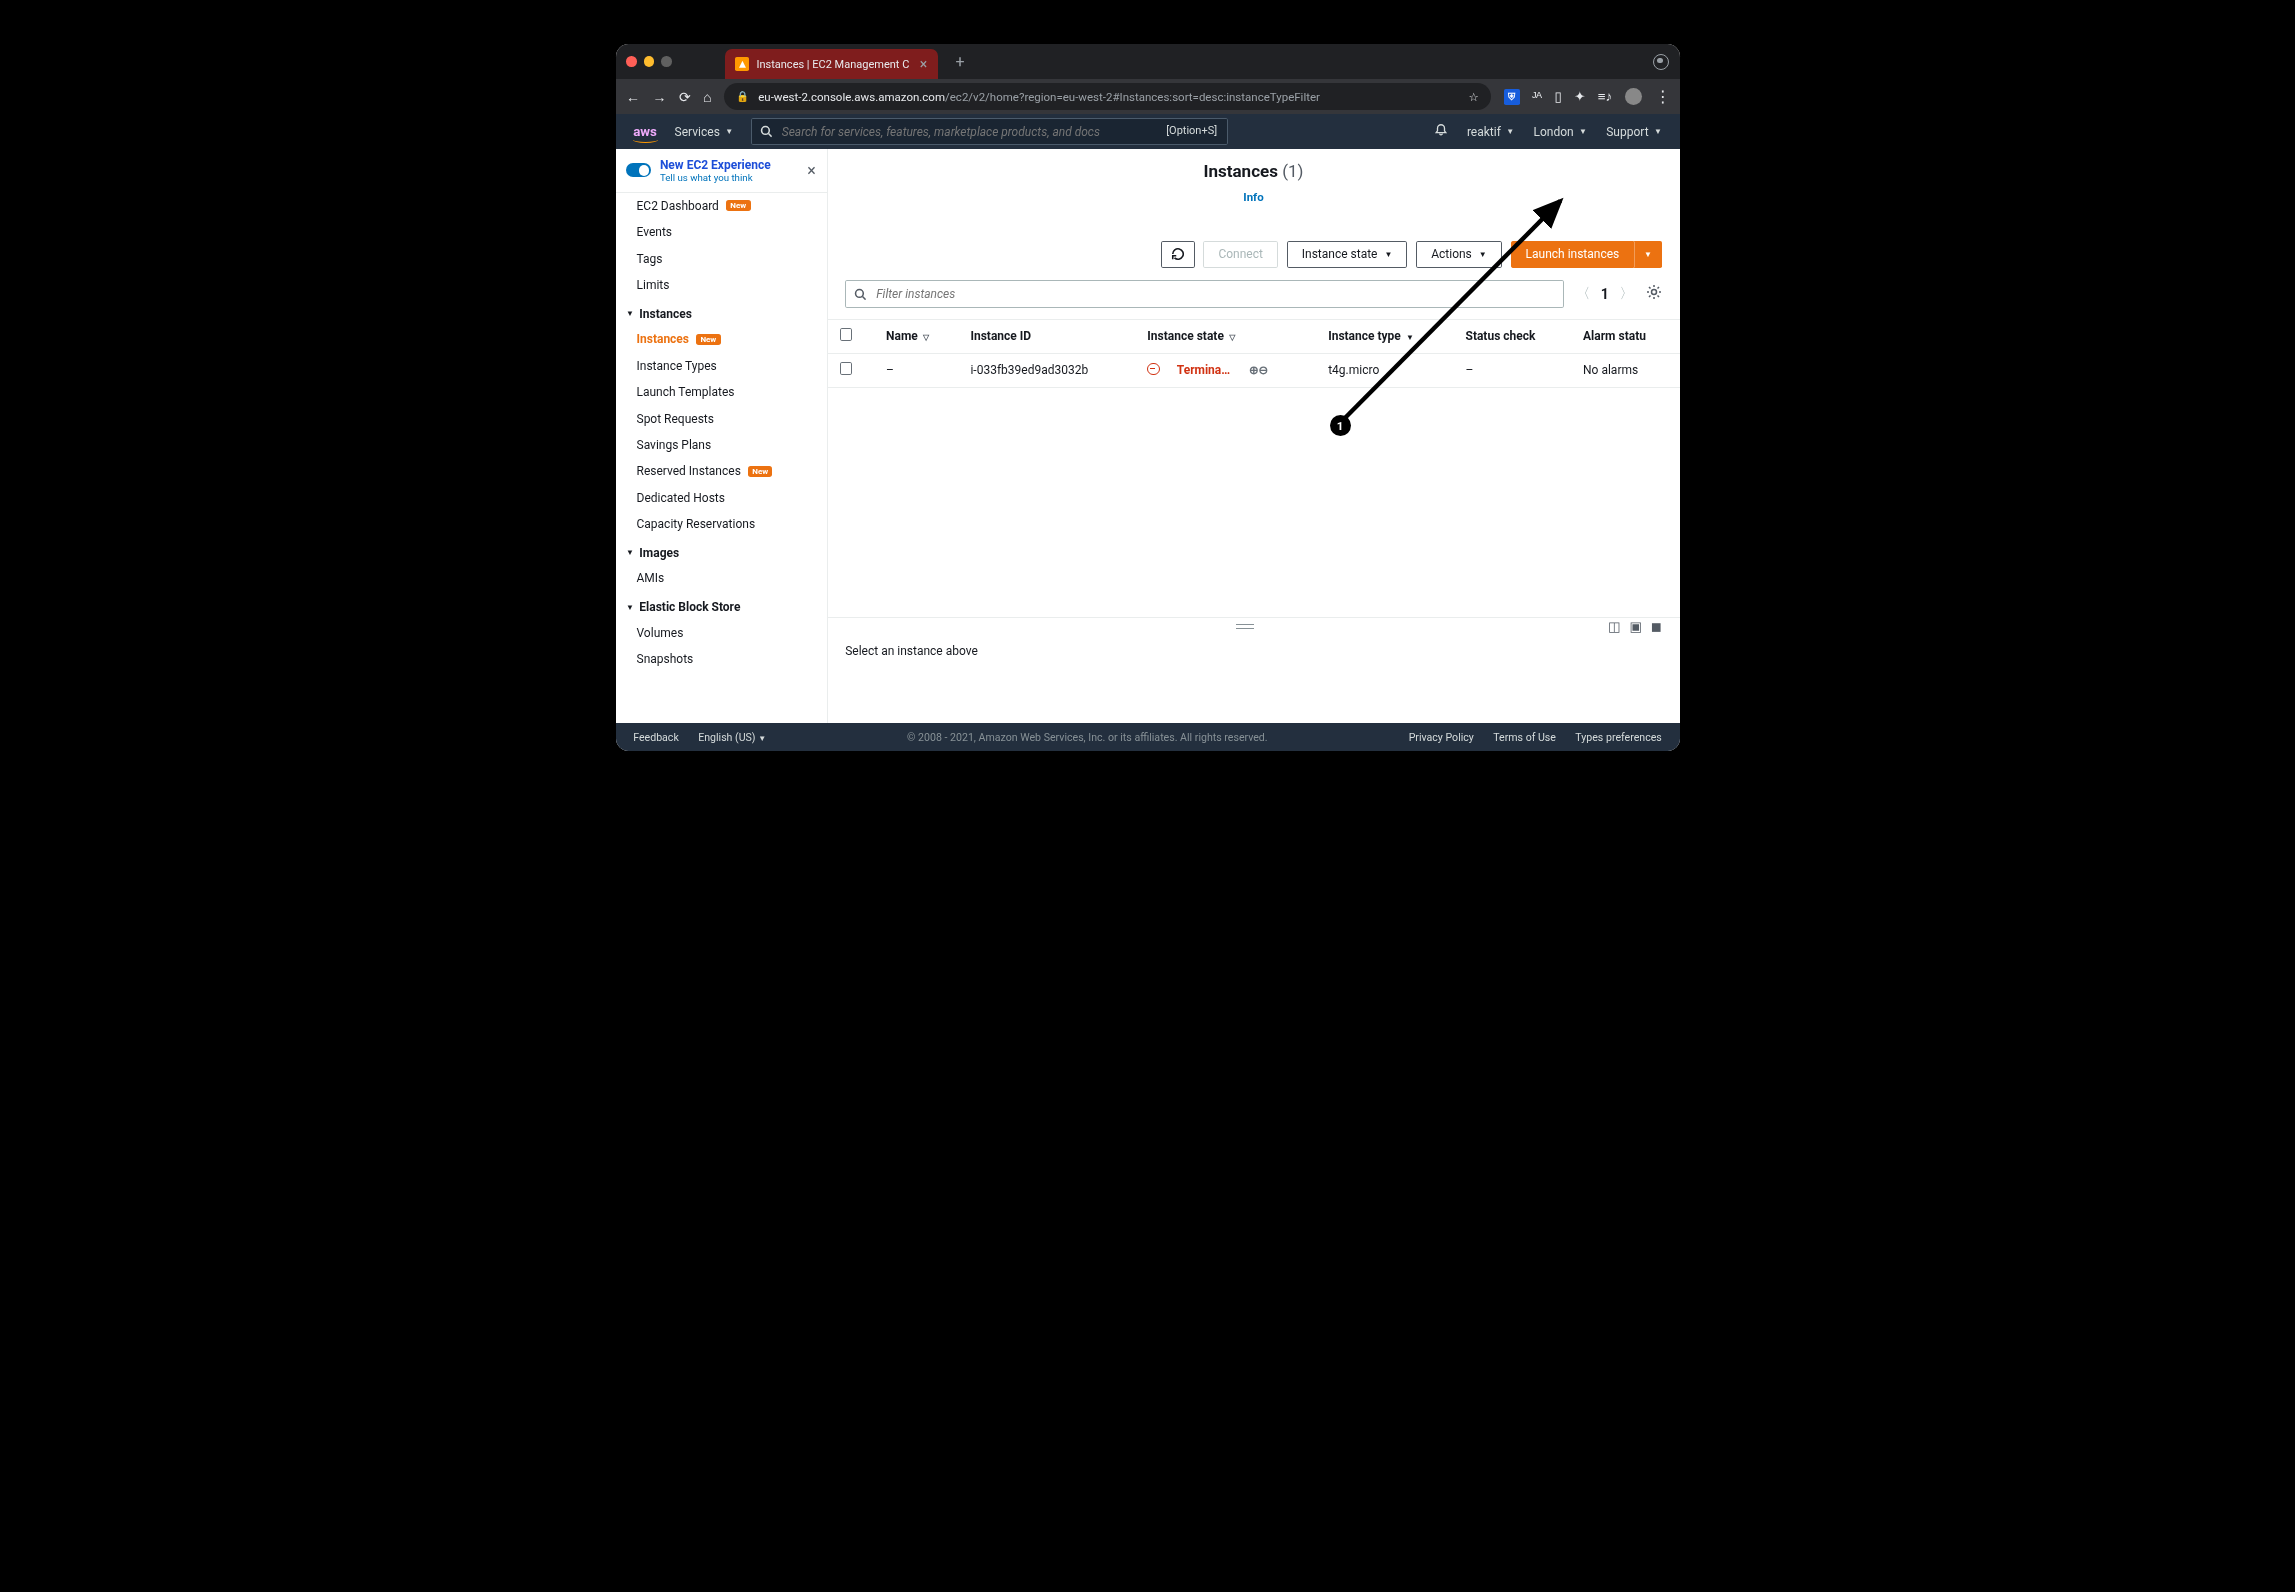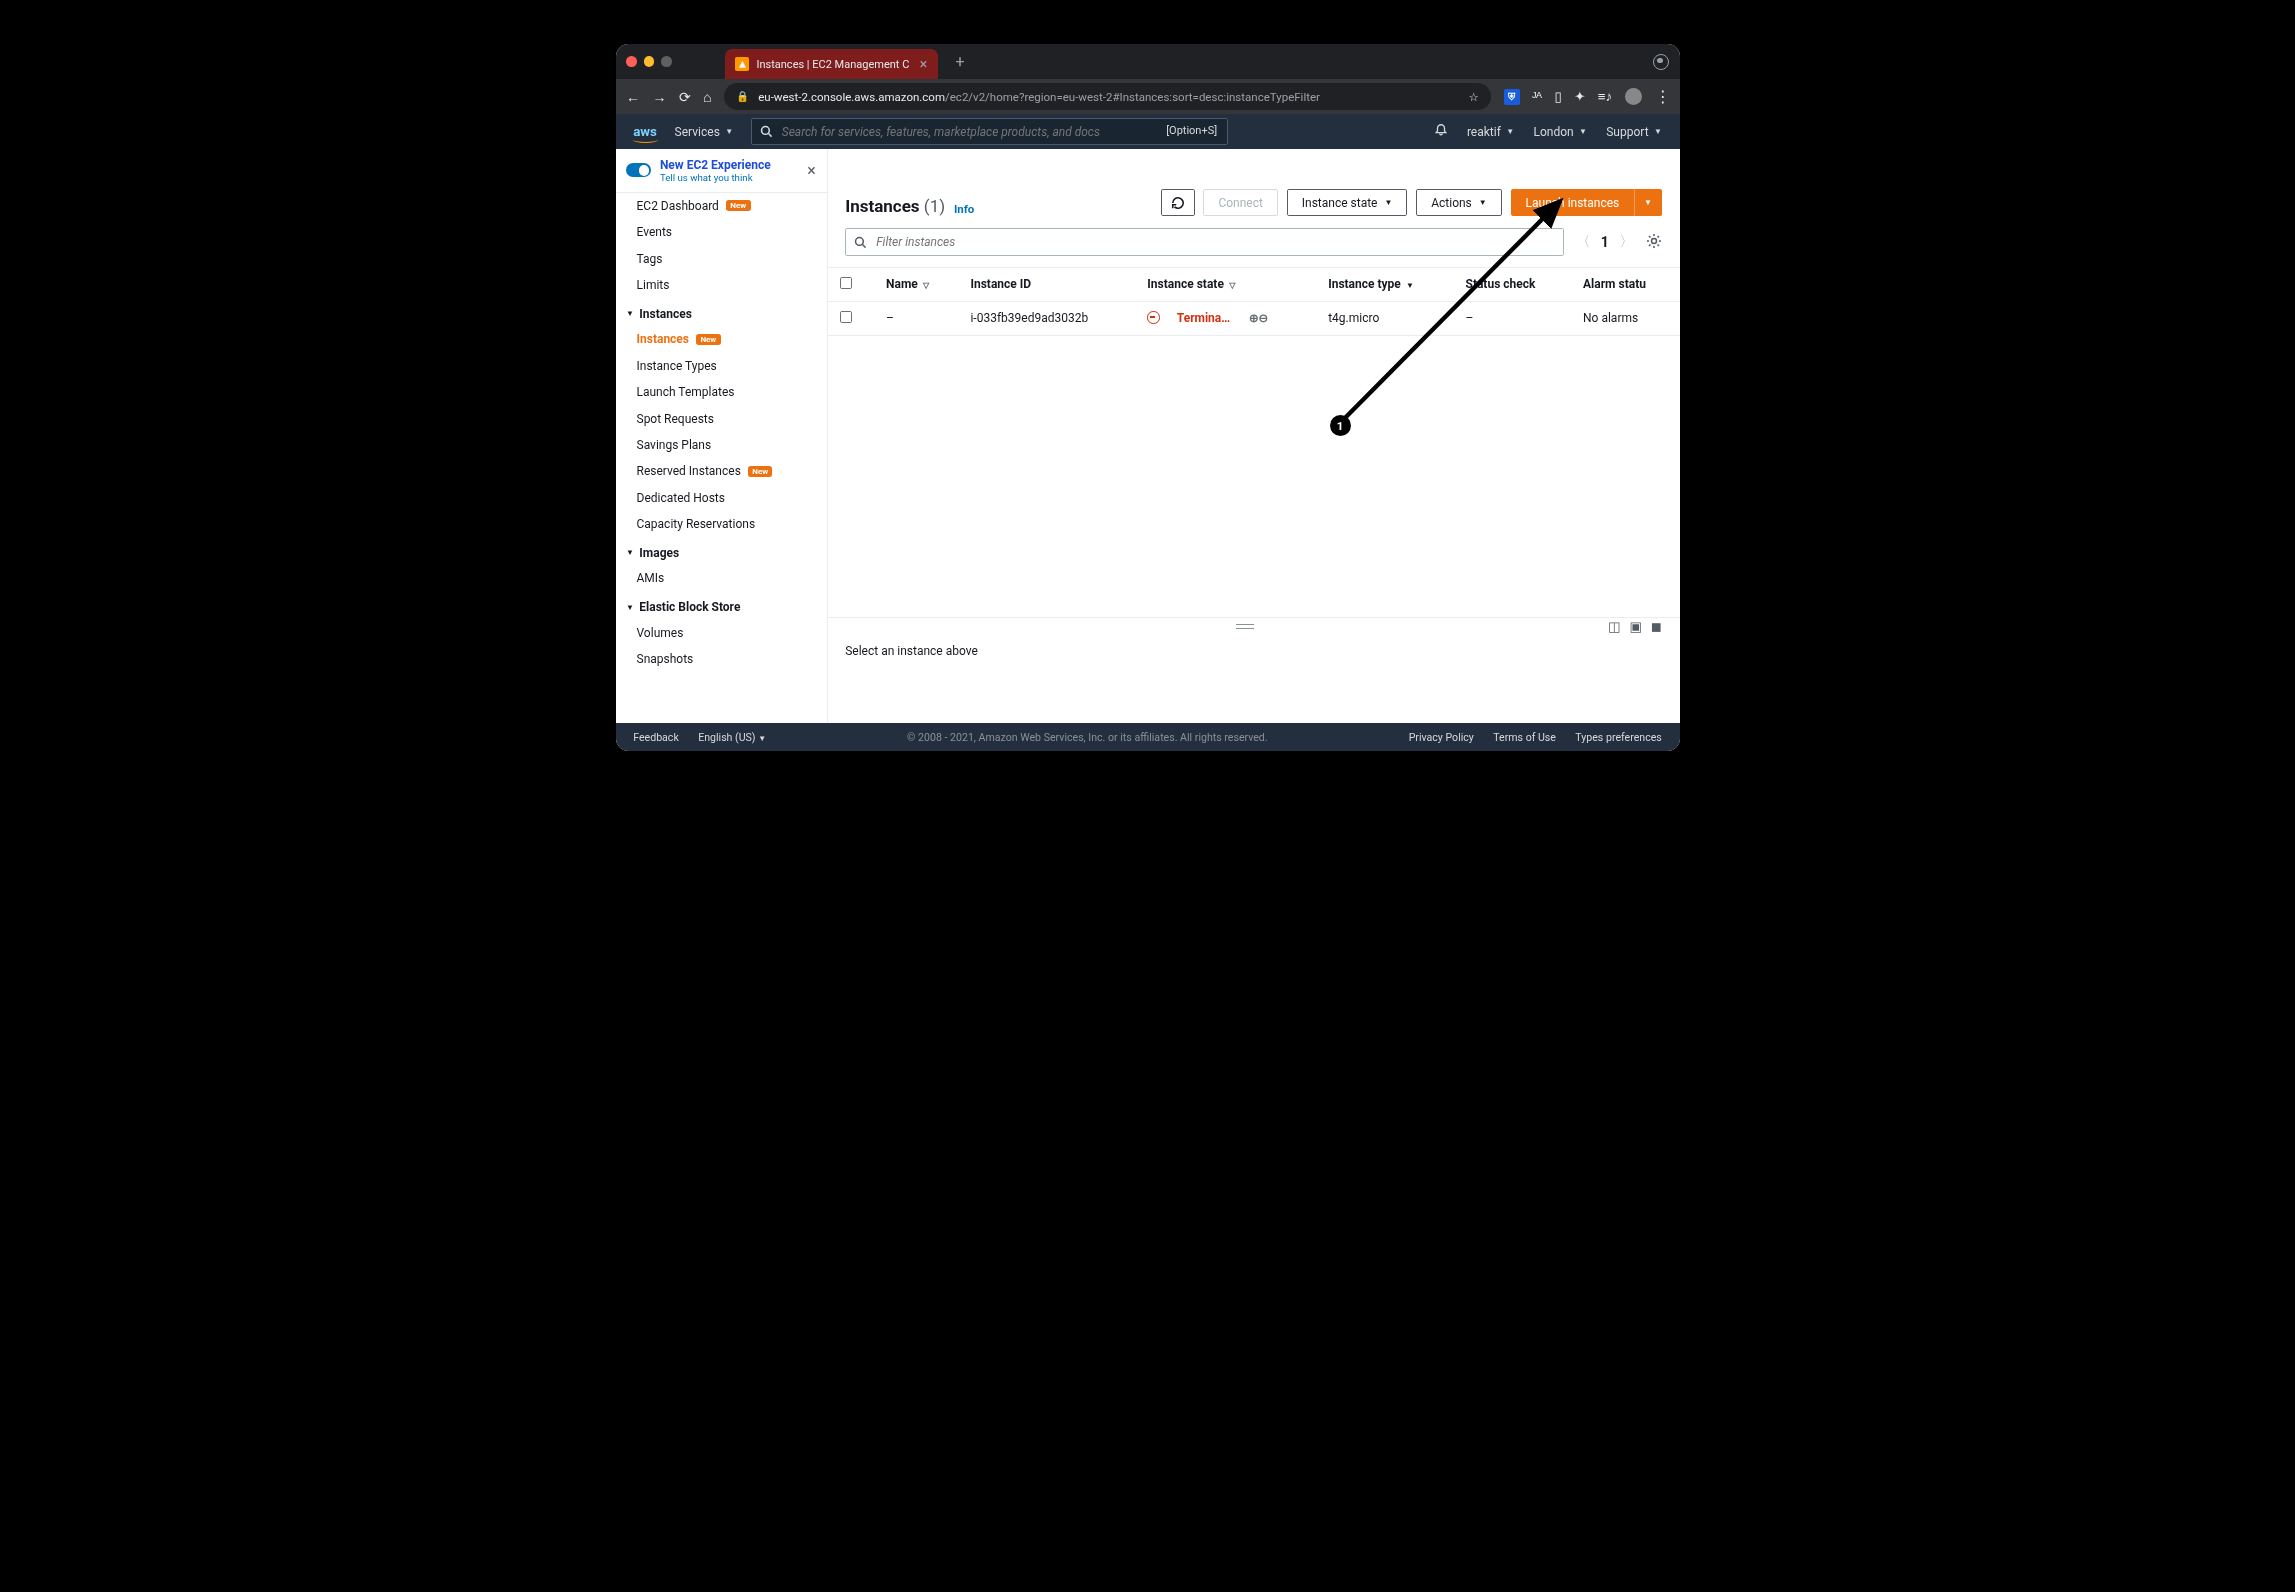--- a/index.html
+++ b/index.html
@@ -30,21 +30,21 @@
 .url-host { color: #e8eaed; }
 .url-rest { color: #9aa0a6; }
 .star-icon { margin-left: auto; color: #e8eaed; }
 .ext-icons { display: flex; gap: 12.4px; align-items: center; color: #e8eaed; font-size: 13.3px; }
 .ext-icons .bw { width: 16px; height: 16px; background: #175ddc; border-radius: 1.8px; display: flex; align-items: center; justify-content: center; color: #fff; font-size: 9.7px; font-weight: bold; }
 .ext-icons .avatar { width: 17.7px; height: 17.7px; background: #888; border-radius: 50%; }
 .ext-icons .more-v { font-size: 16px; letter-spacing: -1.8px; }
 
 
 .aws-top { background: #232f3e; height: 35px; display: flex; align-items: center; padding: 0 17.7px; color: #d5dbdb; font-size: 12px; gap: 17.7px; }
-.aws-logo { color: #7dd3fc; font-weight: bold; font-size: 13.3px; position: relative; }
+.aws-logo { color: #f0abfc; font-weight: bold; font-size: 13.3px; position: relative; }
 .aws-logo::after { content: ""; position: absolute; bottom: -3.5px; left: 0; width: 25px; height: 5.3px; border-bottom: 1.8px solid #ff9900; border-radius: 0 0 50% 50%; }
 .services-btn { display: flex; align-items: center; gap: 5.3px; }
 .caret-down { font-size: 8px; }
 .search-wrap { flex: 1; max-width: 477px; position: relative; }
 .aws-search { width: 100%; background: #1a2532; border: 0.9px solid #4b5b6b; border-radius: 1.8px; height: 26.5px; padding: 0 10.6px 0 30px; color: #d5dbdb; font-size: 12px; font-style: italic; }
 .aws-search-icon { position: absolute; left: 8.8px; top: 7px; color: #d5dbdb; font-size: 12.4px; }
 .search-kbd { position: absolute; right: 10.6px; top: 5.3px; color: #d5dbdb; font-size: 11px; }
 .aws-right { margin-left: auto; display: flex; align-items: center; gap: 19.4px; }
 .bell-icon { font-size: 13.3px; }
 
@@ -61,21 +61,21 @@
 .experience-sub { font-size: 9.7px; color: #0073bb; }
 .banner-close { color: #545b64; font-size: 16px; }
 .nav-item { padding: 6.2px 14px 6.2px 21px; color: #16191f; cursor: pointer; display: flex; align-items: center; gap: 7px; }
 .nav-item.active { color: #ec7211; font-weight: bold; }
 .nav-badge { background: #ec7211; color: #fff; font-size: 8px; padding: 0.9px 4.4px; border-radius: 2.7px; font-weight: bold; }
 .nav-section { padding: 8.8px 14px 5.3px 10.6px; font-weight: bold; color: #16191f; display: flex; align-items: center; gap: 5.3px; }
 .nav-section .caret { font-size: 8px; }
 
 
 .content { flex: 1; display: flex; flex-direction: column; overflow: hidden; }
-.content-header { padding: 12.4px 17.7px; display: flex; align-items: flex-end; gap: 8.8px; }
+.content-header { padding: 12.4px 17.7px; display: flex; align-items: center; gap: 8.8px; flex-direction: column; }
 .page-title { font-size: 17px; font-weight: bold; color: #16191f; }
 .page-count { color: #545b64; font-weight: normal; }
 .info-link { color: #0073bb; font-size: 11.5px; font-weight: bold; }
 .header-actions { margin-left: auto; display: flex; gap: 8.8px; }
 .btn { border: 0.9px solid #545b64; background: #fff; padding: 5.3px 14px; border-radius: 1.8px; font-weight: normal; font-size: 12px; color: #16191f; cursor: pointer; display: flex; align-items: center; gap: 7px; margin-top: 28px; }
 .btn.disabled { color: #aab7b8; border-color: #d5dbdb; }
 .btn.primary { background: #ec7211; border-color: #ec7211; color: #fff; }
 .btn.refresh { padding: 5.3px 8.8px; }
 .btn-group { display: flex; }
 .btn-group .btn:first-child { border-radius: 1.8px 0 0 1.8px; }

